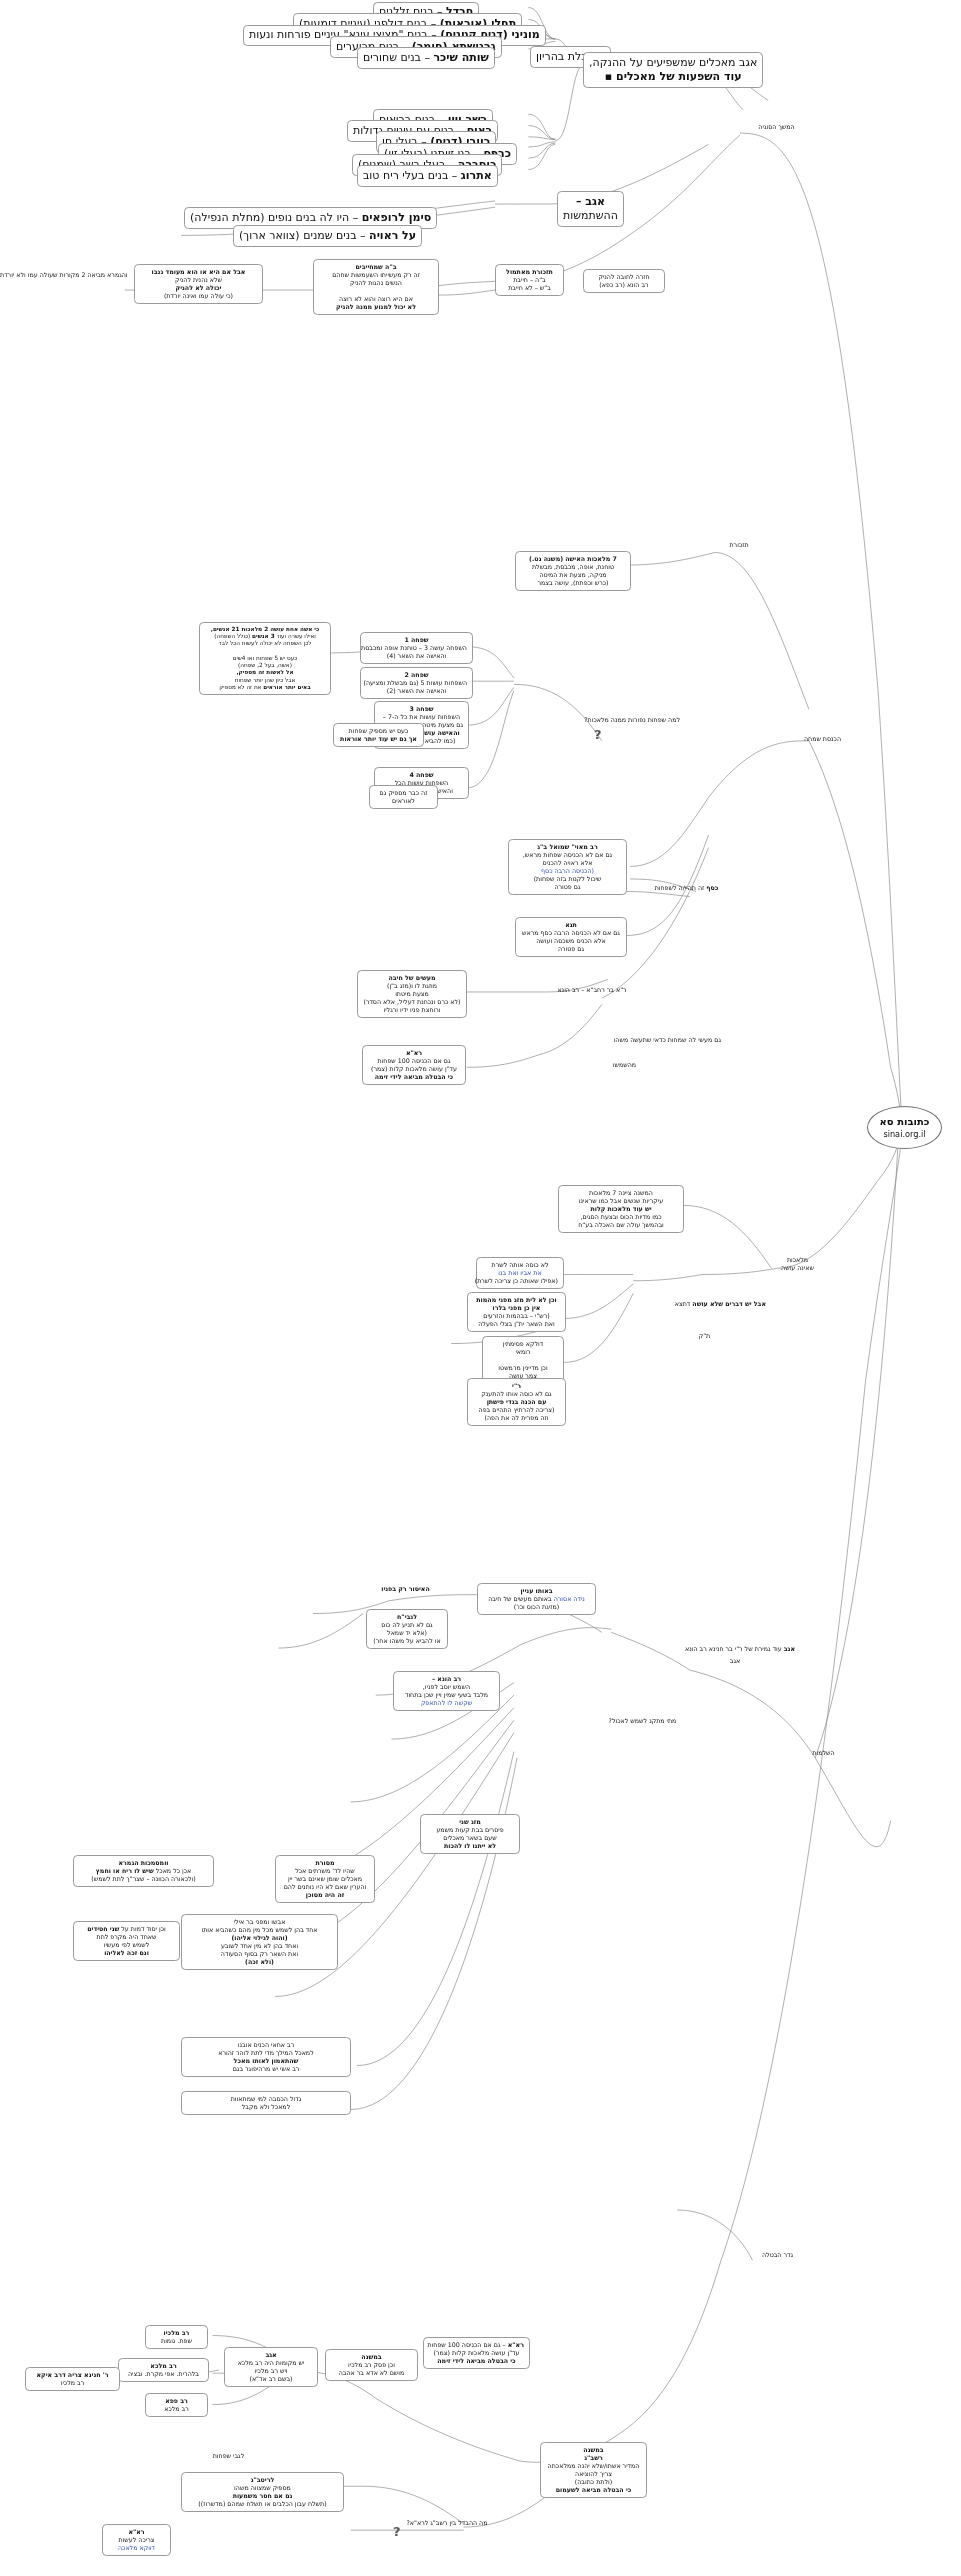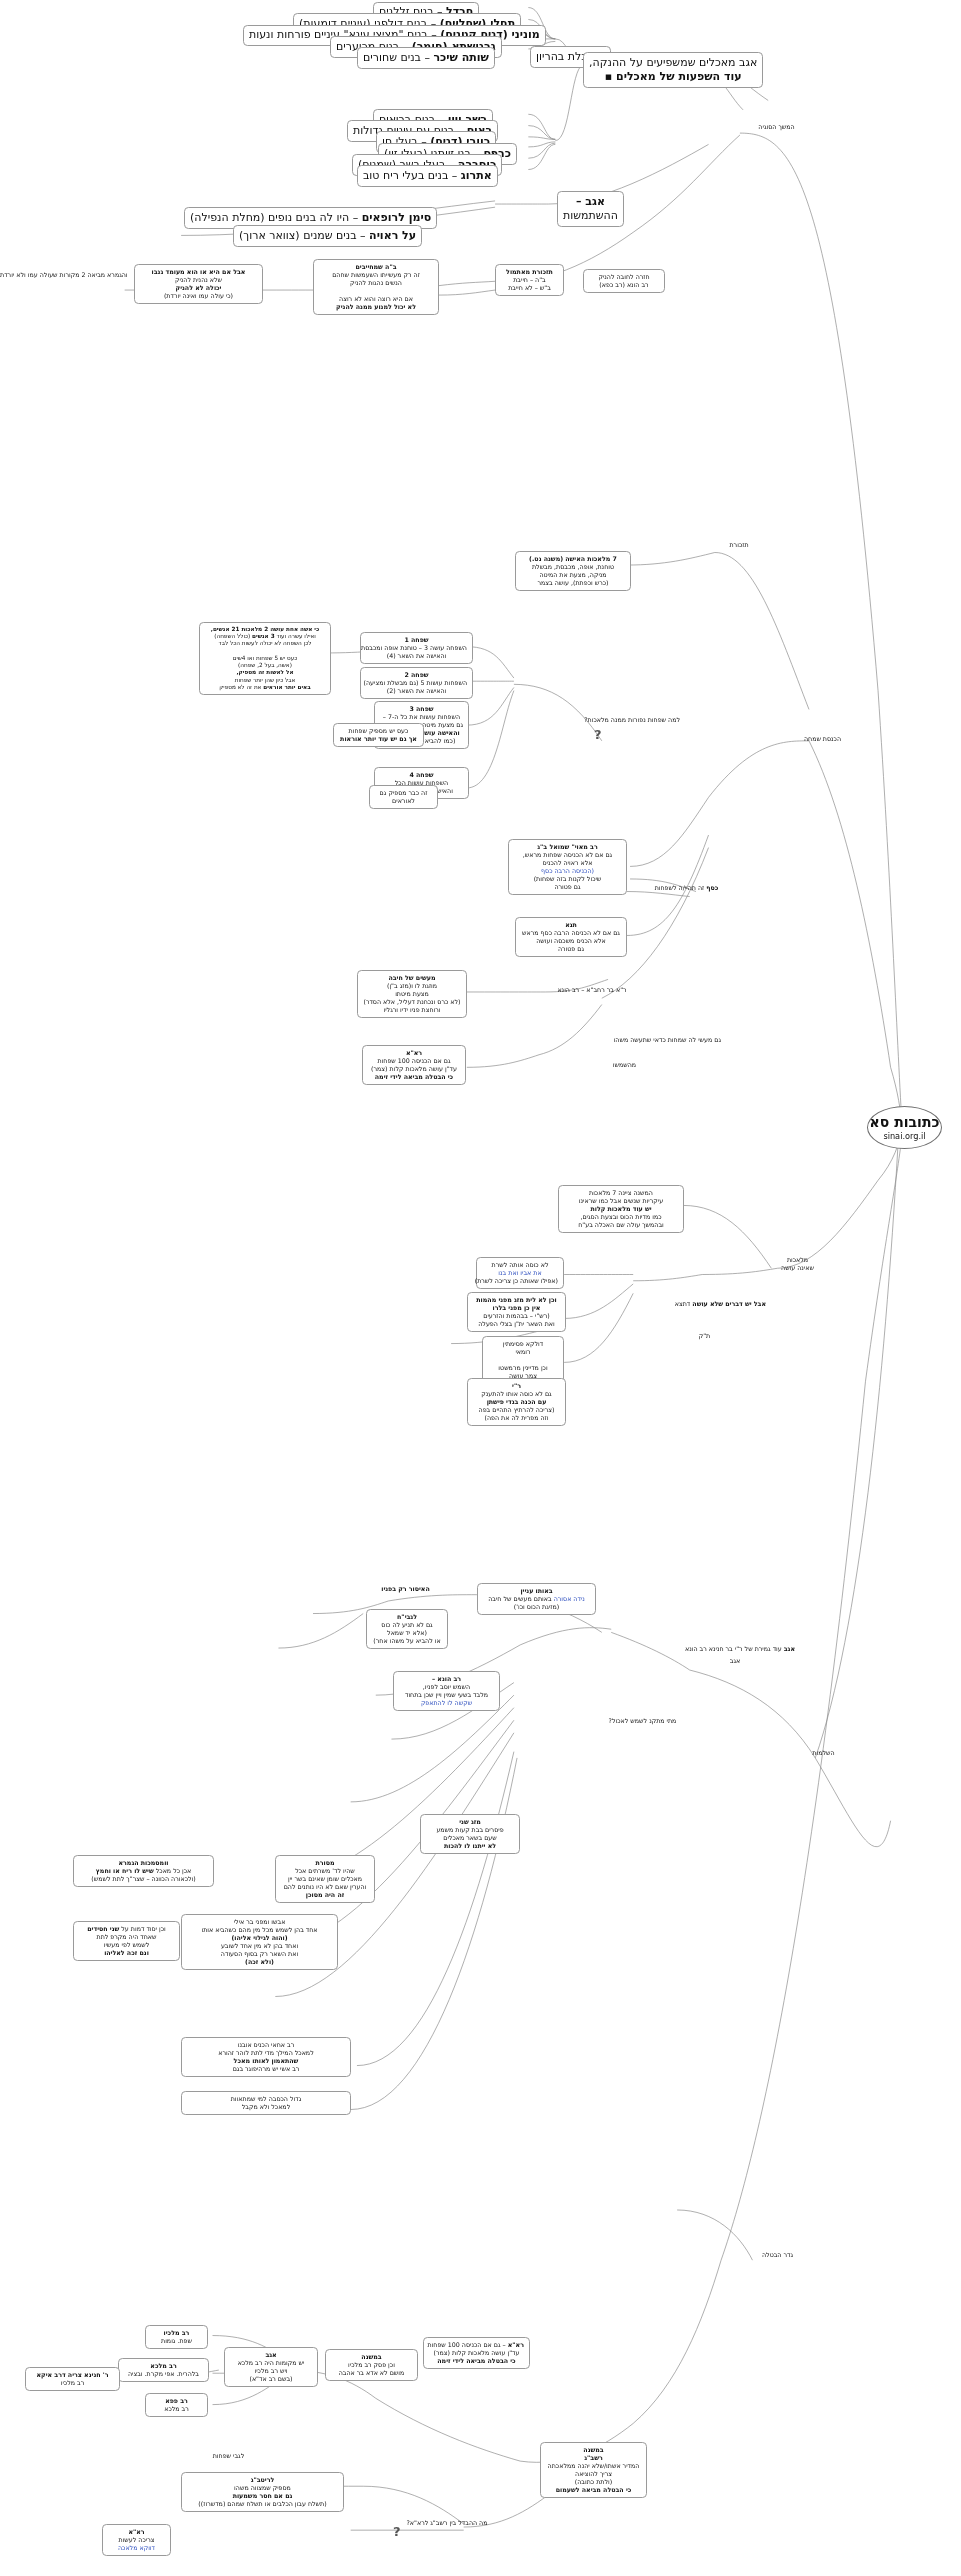--- a/index.html
+++ b/index.html
@@ -59,21 +59,21 @@
     border:0.8px solid #6e6e6e;
     border-radius:50%;
     background:#fff;
     display:flex;
     flex-direction:column;
     align-items:center;
     justify-content:center;
     text-align:center;
     line-height:1.22;
   }
-  .root .r1{font-weight:bold;font-size:14px;color:#111;}
+  .root .r1{font-weight:bold;font-size:10px;color:#111;}
   .root .r2{font-size:8.2px;color:#111;}
   .qmark{
     position:absolute;
     z-index:3;
     font-size:13px;
     color:#555;
     font-weight:bold;
   }
   .s9{font-size:5.7px;}
   .s10{font-size:6.3px;}
@@ -211,21 +211,21 @@
   <div class="plain s10" style="left:721px;top:541px;width:38px;">תזכורת</div>
   <div class="plain s10" style="left:510px;top:276px;width:38px;">הבטלה</div>
   <div class="plain s10" style="left:604px;top:1061px;width:43px;">מהשמשו</div>
   <div class="plain s10" style="left:693px;top:1332px;width:25px;">ת"ק</div>
   <div class="plain s10" style="left:201px;top:2452px;width:57px;">לגבי שפחות</div>
 
   <div class="node s11" style="left:374px;top:1.9px;">
     <span class="ln"><b>חרדל</b> – בנים זללנים</span>
   </div>
   <div class="node s11" style="left:294px;top:13px;">
-    <span class="ln"><b>תחלי (שחליים)</b>  – בנים דולפני (עיניים דומעות)</span>
+    <span class="ln"><b>תחלי (אוראות)</b>  – בנים דולפני (עיניים דומעות)</span>
   </div>
   <div class="node s11" style="left:244px;top:24.5px;">
     <span class="ln"><b>מוניני (דגים קטנים)</b>  – בנים "מציצי עינא" עיניים פורחות ונעות</span>
   </div>
   <div class="node s11" style="left:331px;top:36px;">
     <span class="ln"><b>גרגושתא (חומר)</b>  – בנים מכוערים</span>
   </div>
   <div class="node s11" style="left:358px;top:47px;">
     <span class="ln"><b>שותה שיכר</b> – בנים שחורים</span>
   </div>

